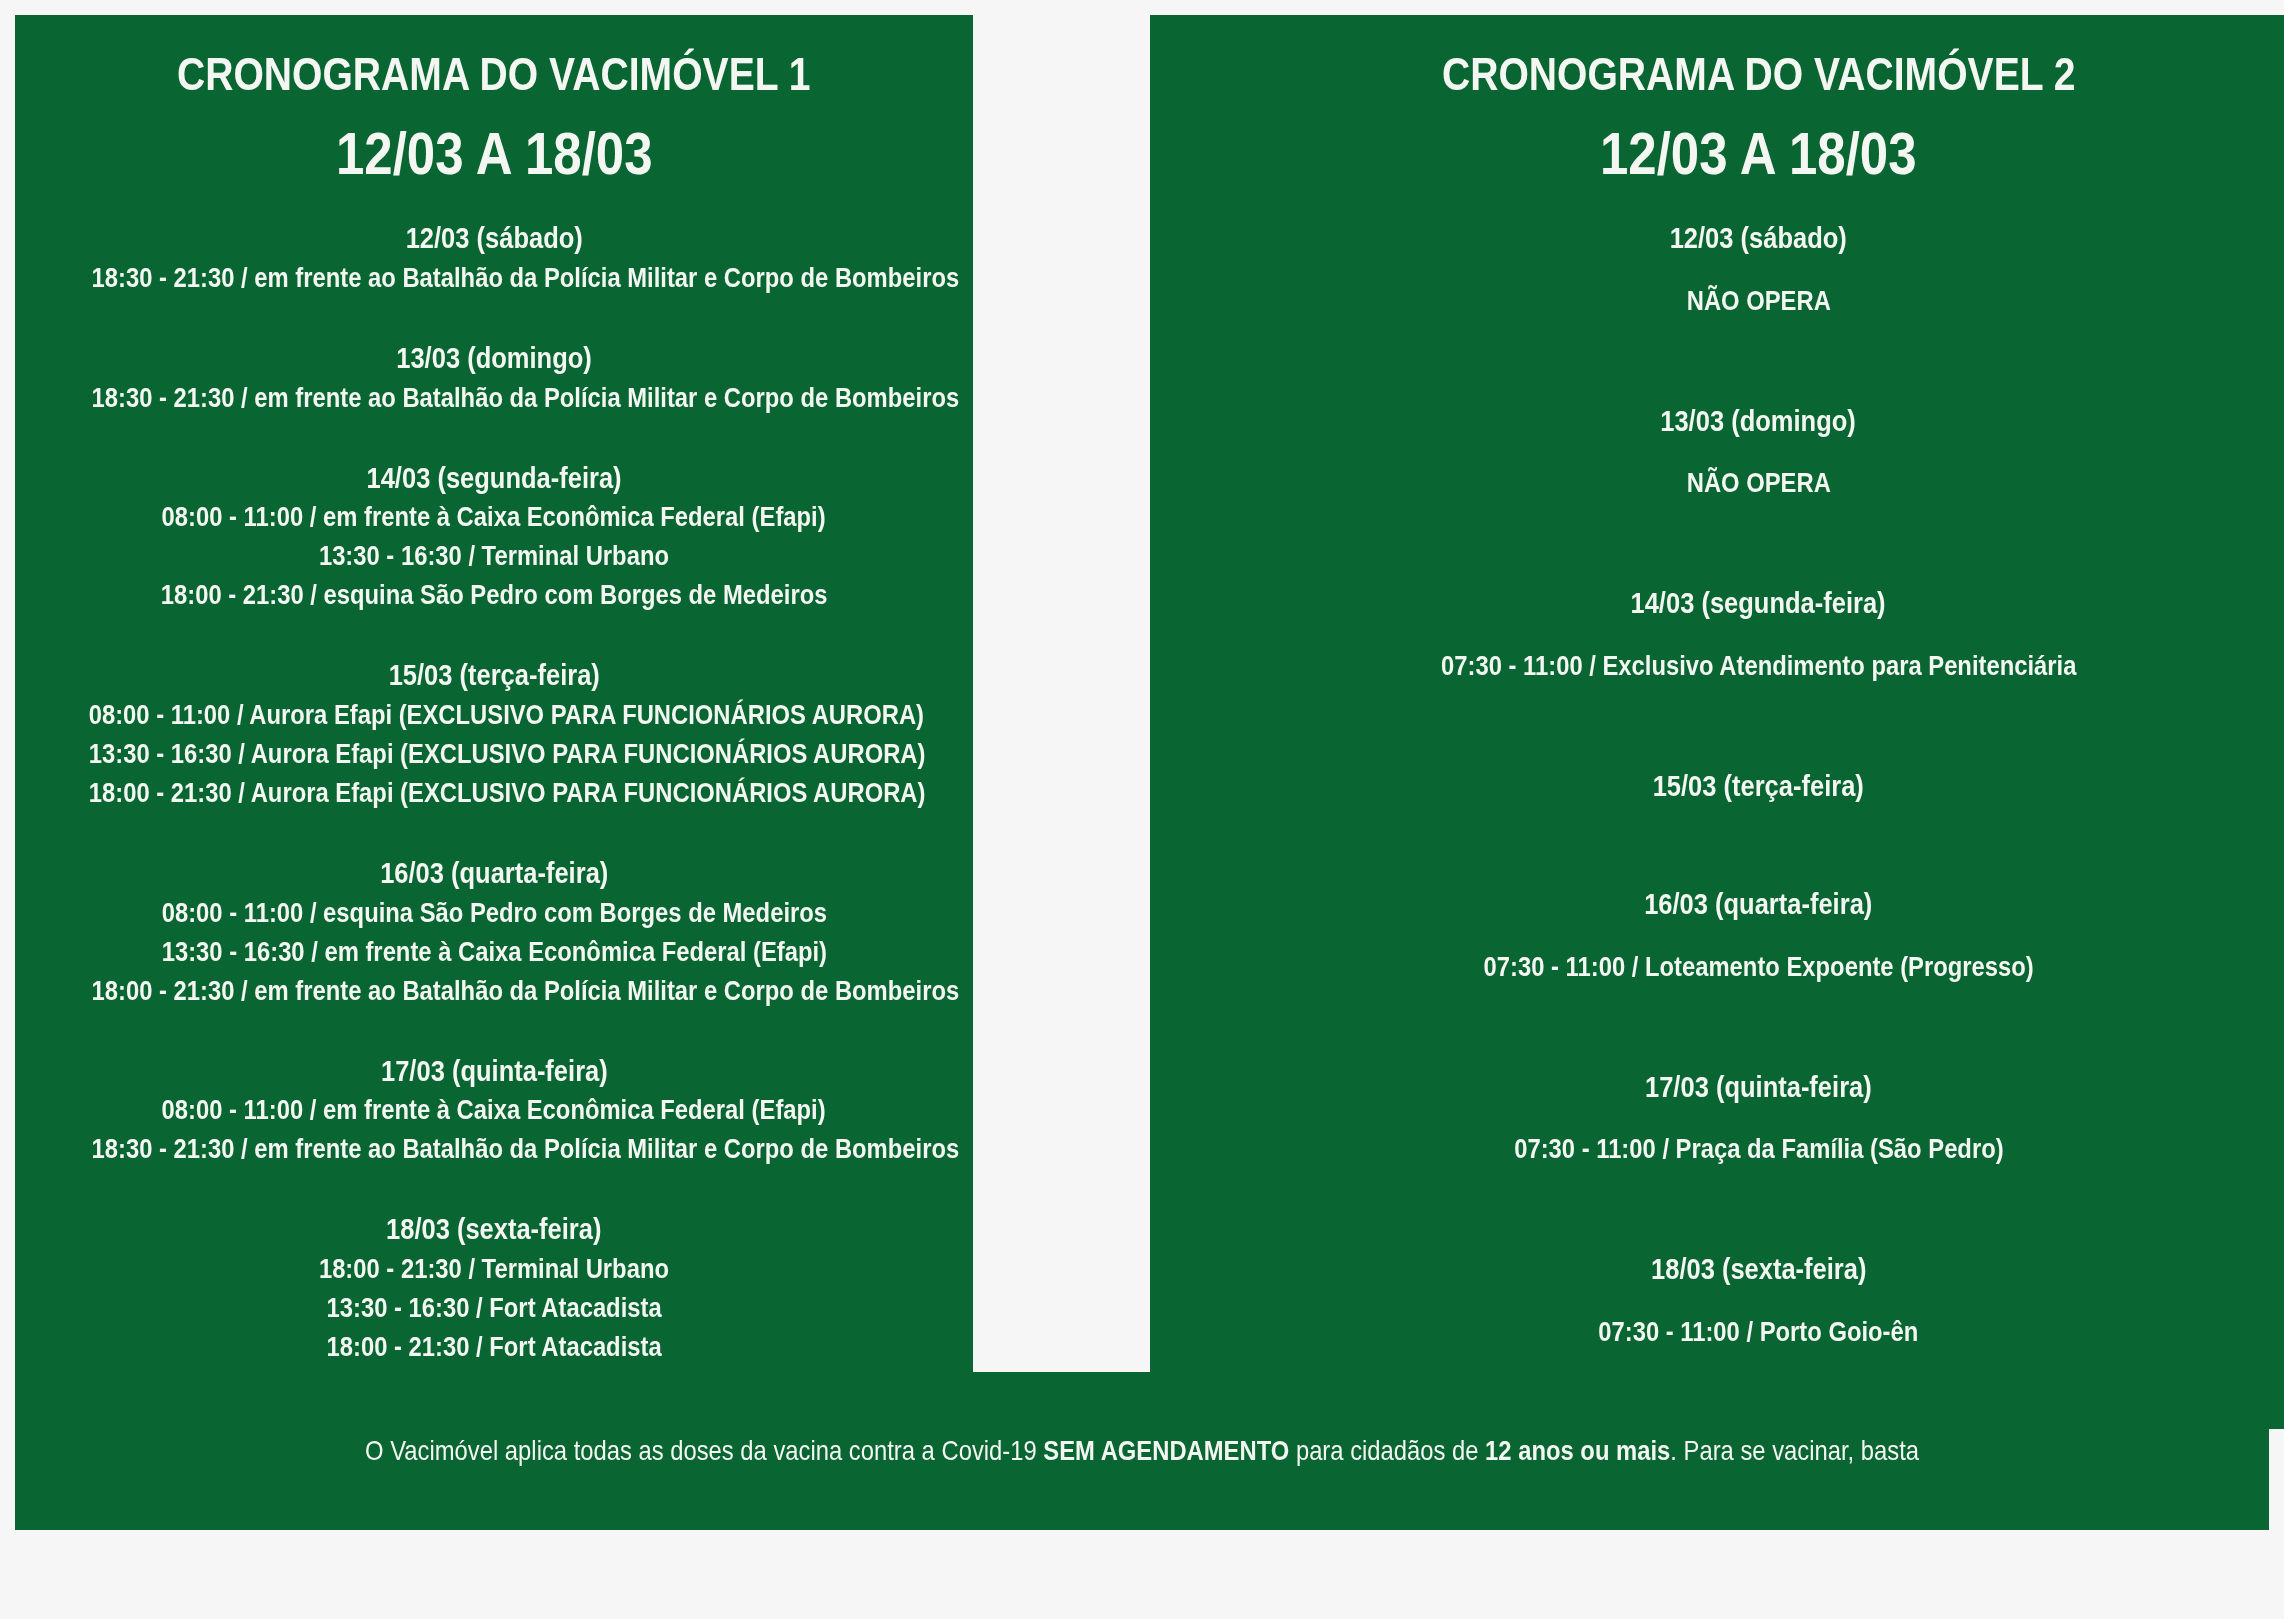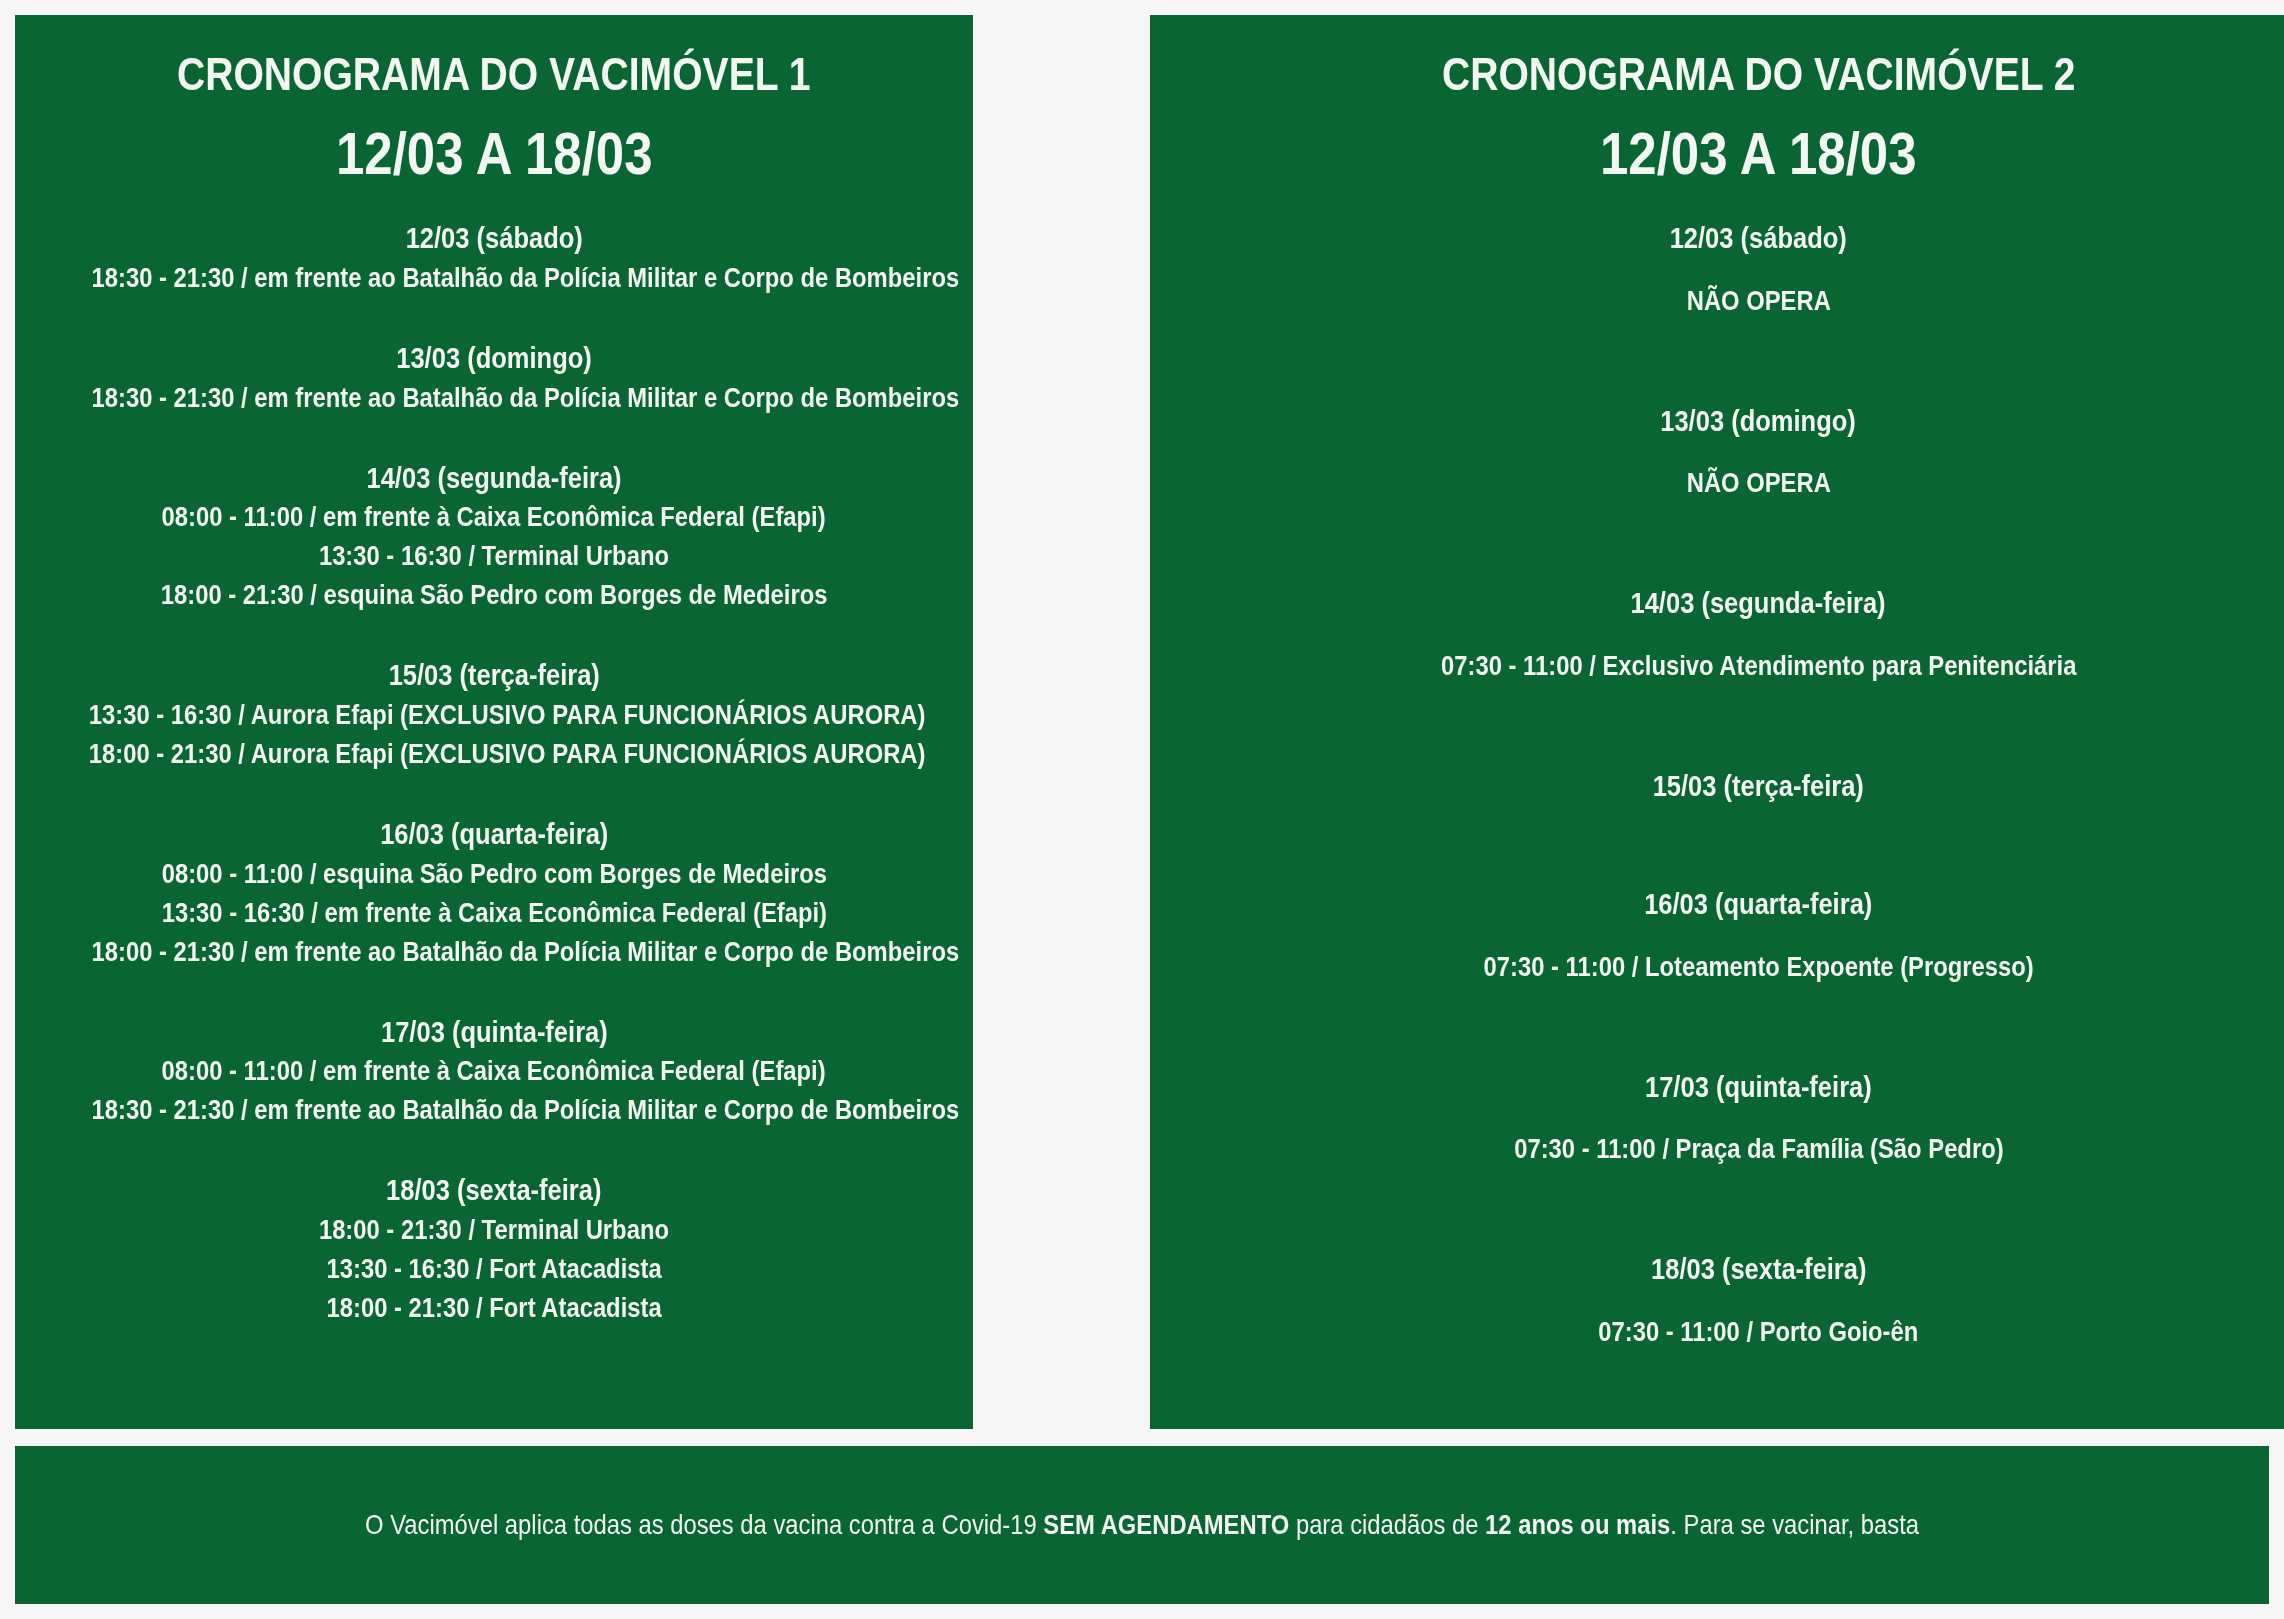--- a/index.html
+++ b/index.html
@@ -44,21 +44,21 @@
     font-size:30px;font-weight:700;line-height:35px;
     margin-bottom:2.7px;
   }
   .entry{
     font-size:28px;font-weight:700;line-height:39px;
   }
   .panel-2 .day{margin-top:83px;}
   .panel-2 .day:first-child{margin-top:0;}
   .panel-2 .day-label{margin-bottom:25.6px;}
   .banner{
-    position:absolute;left:15px;top:1446px;width:2254px;height:158px;
+    position:absolute;left:15px;top:1372px;width:2254px;height:158px;
     background:var(--green);
     display:flex;flex-direction:column;justify-content:center;
     text-align:center;gap:6.4px;
   }
   .banner-line{
     font-size:28px;font-weight:400;line-height:1.35;
   }
   .banner-line b{font-weight:700;}
 </style>
 </head>
@@ -81,20 +81,21 @@
         <div class="entry"><span class="squeeze">18:30 - 21:30 / em frente ao Batalhão da Polícia Militar e Corpo de Bombeiros</span></div>
       </div>
       <div class="day">
         <div class="day-label"><span class="squeeze">14/03 (segunda-feira)</span></div>
         <div class="entry"><span class="squeeze">08:00 - 11:00 / em frente à Caixa Econômica Federal (Efapi)</span></div>
         <div class="entry"><span class="squeeze">13:30 - 16:30 / Terminal Urbano</span></div>
         <div class="entry"><span class="squeeze">18:00 - 21:30 / esquina São Pedro com Borges de Medeiros</span></div>
       </div>
       <div class="day">
         <div class="day-label"><span class="squeeze">15/03 (terça-feira)</span></div>
+        <div class="entry"><span class="squeeze">08:00 - 11:00 / Aurora Efapi (EXCLUSIVO PARA FUNCIONÁRIOS AURORA)</span></div>
         <div class="entry"><span class="squeeze">13:30 - 16:30 / Aurora Efapi (EXCLUSIVO PARA FUNCIONÁRIOS AURORA)</span></div>
         <div class="entry"><span class="squeeze">18:00 - 21:30 / Aurora Efapi (EXCLUSIVO PARA FUNCIONÁRIOS AURORA)</span></div>
       </div>
       <div class="day">
         <div class="day-label"><span class="squeeze">16/03 (quarta-feira)</span></div>
         <div class="entry"><span class="squeeze">08:00 - 11:00 / esquina São Pedro com Borges de Medeiros</span></div>
         <div class="entry"><span class="squeeze">13:30 - 16:30 / em frente à Caixa Econômica Federal (Efapi)</span></div>
         <div class="entry"><span class="squeeze">18:00 - 21:30 / em frente ao Batalhão da Polícia Militar e Corpo de Bombeiros</span></div>
       </div>
       <div class="day">

